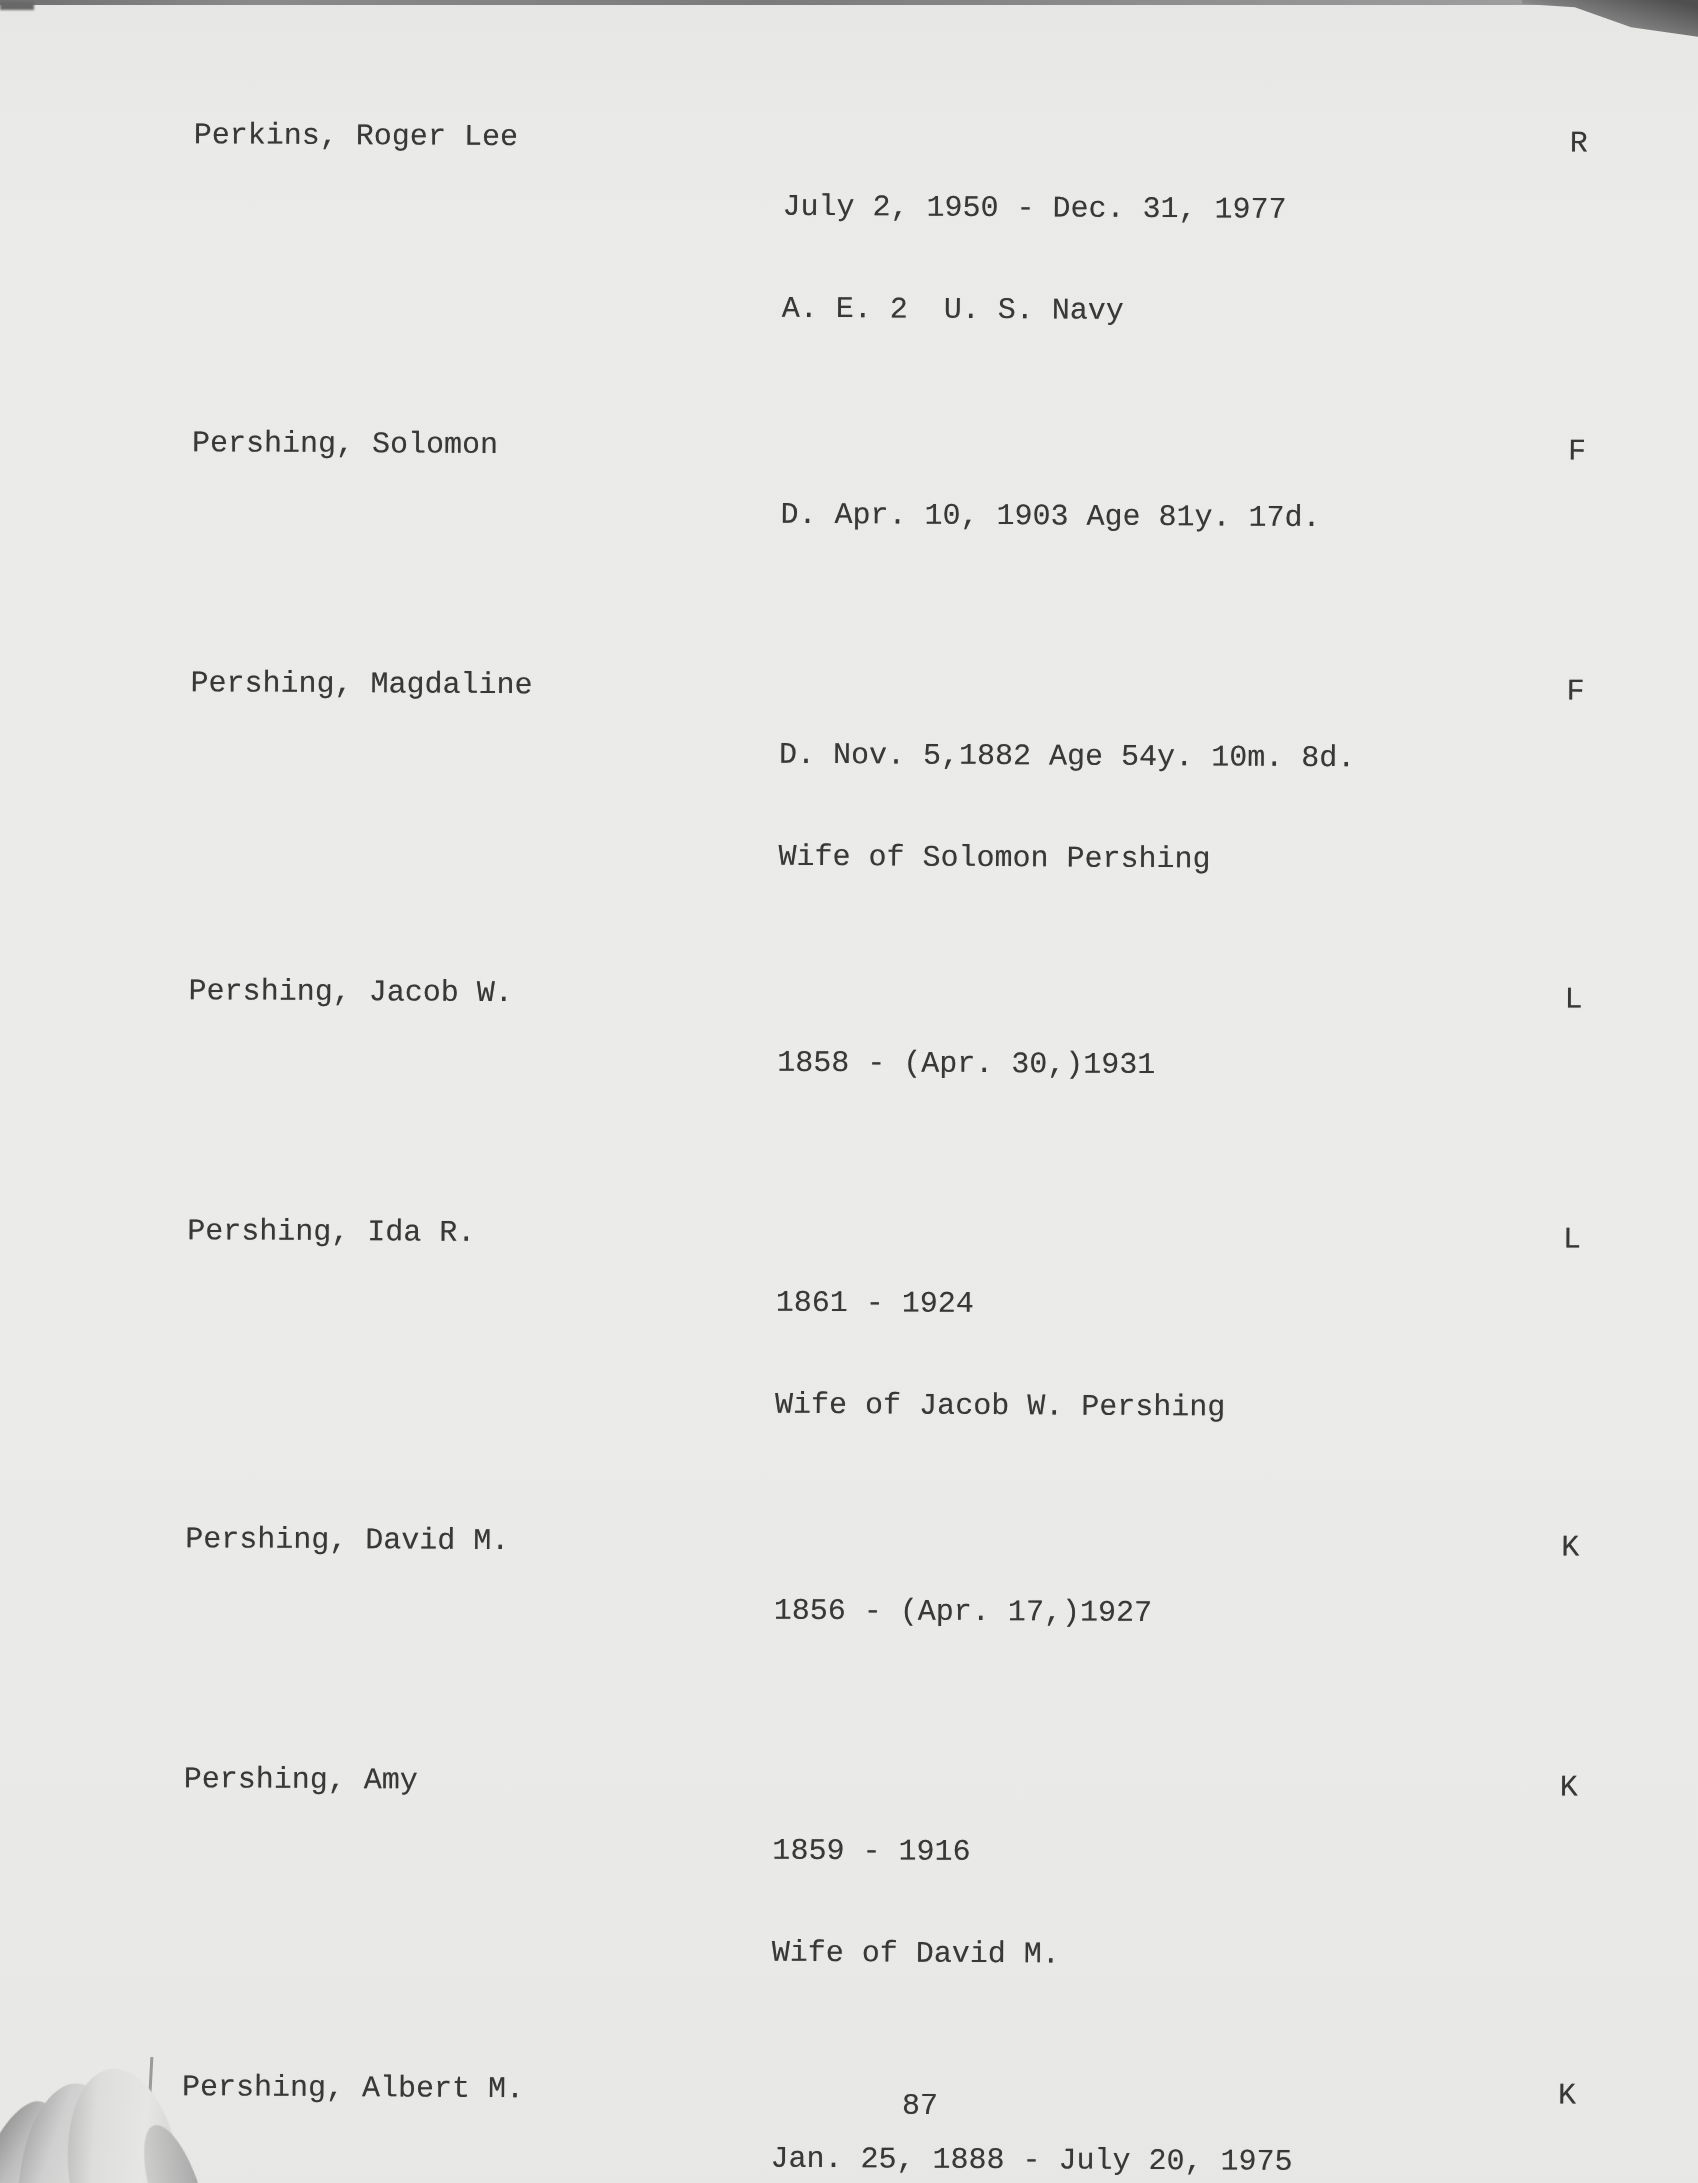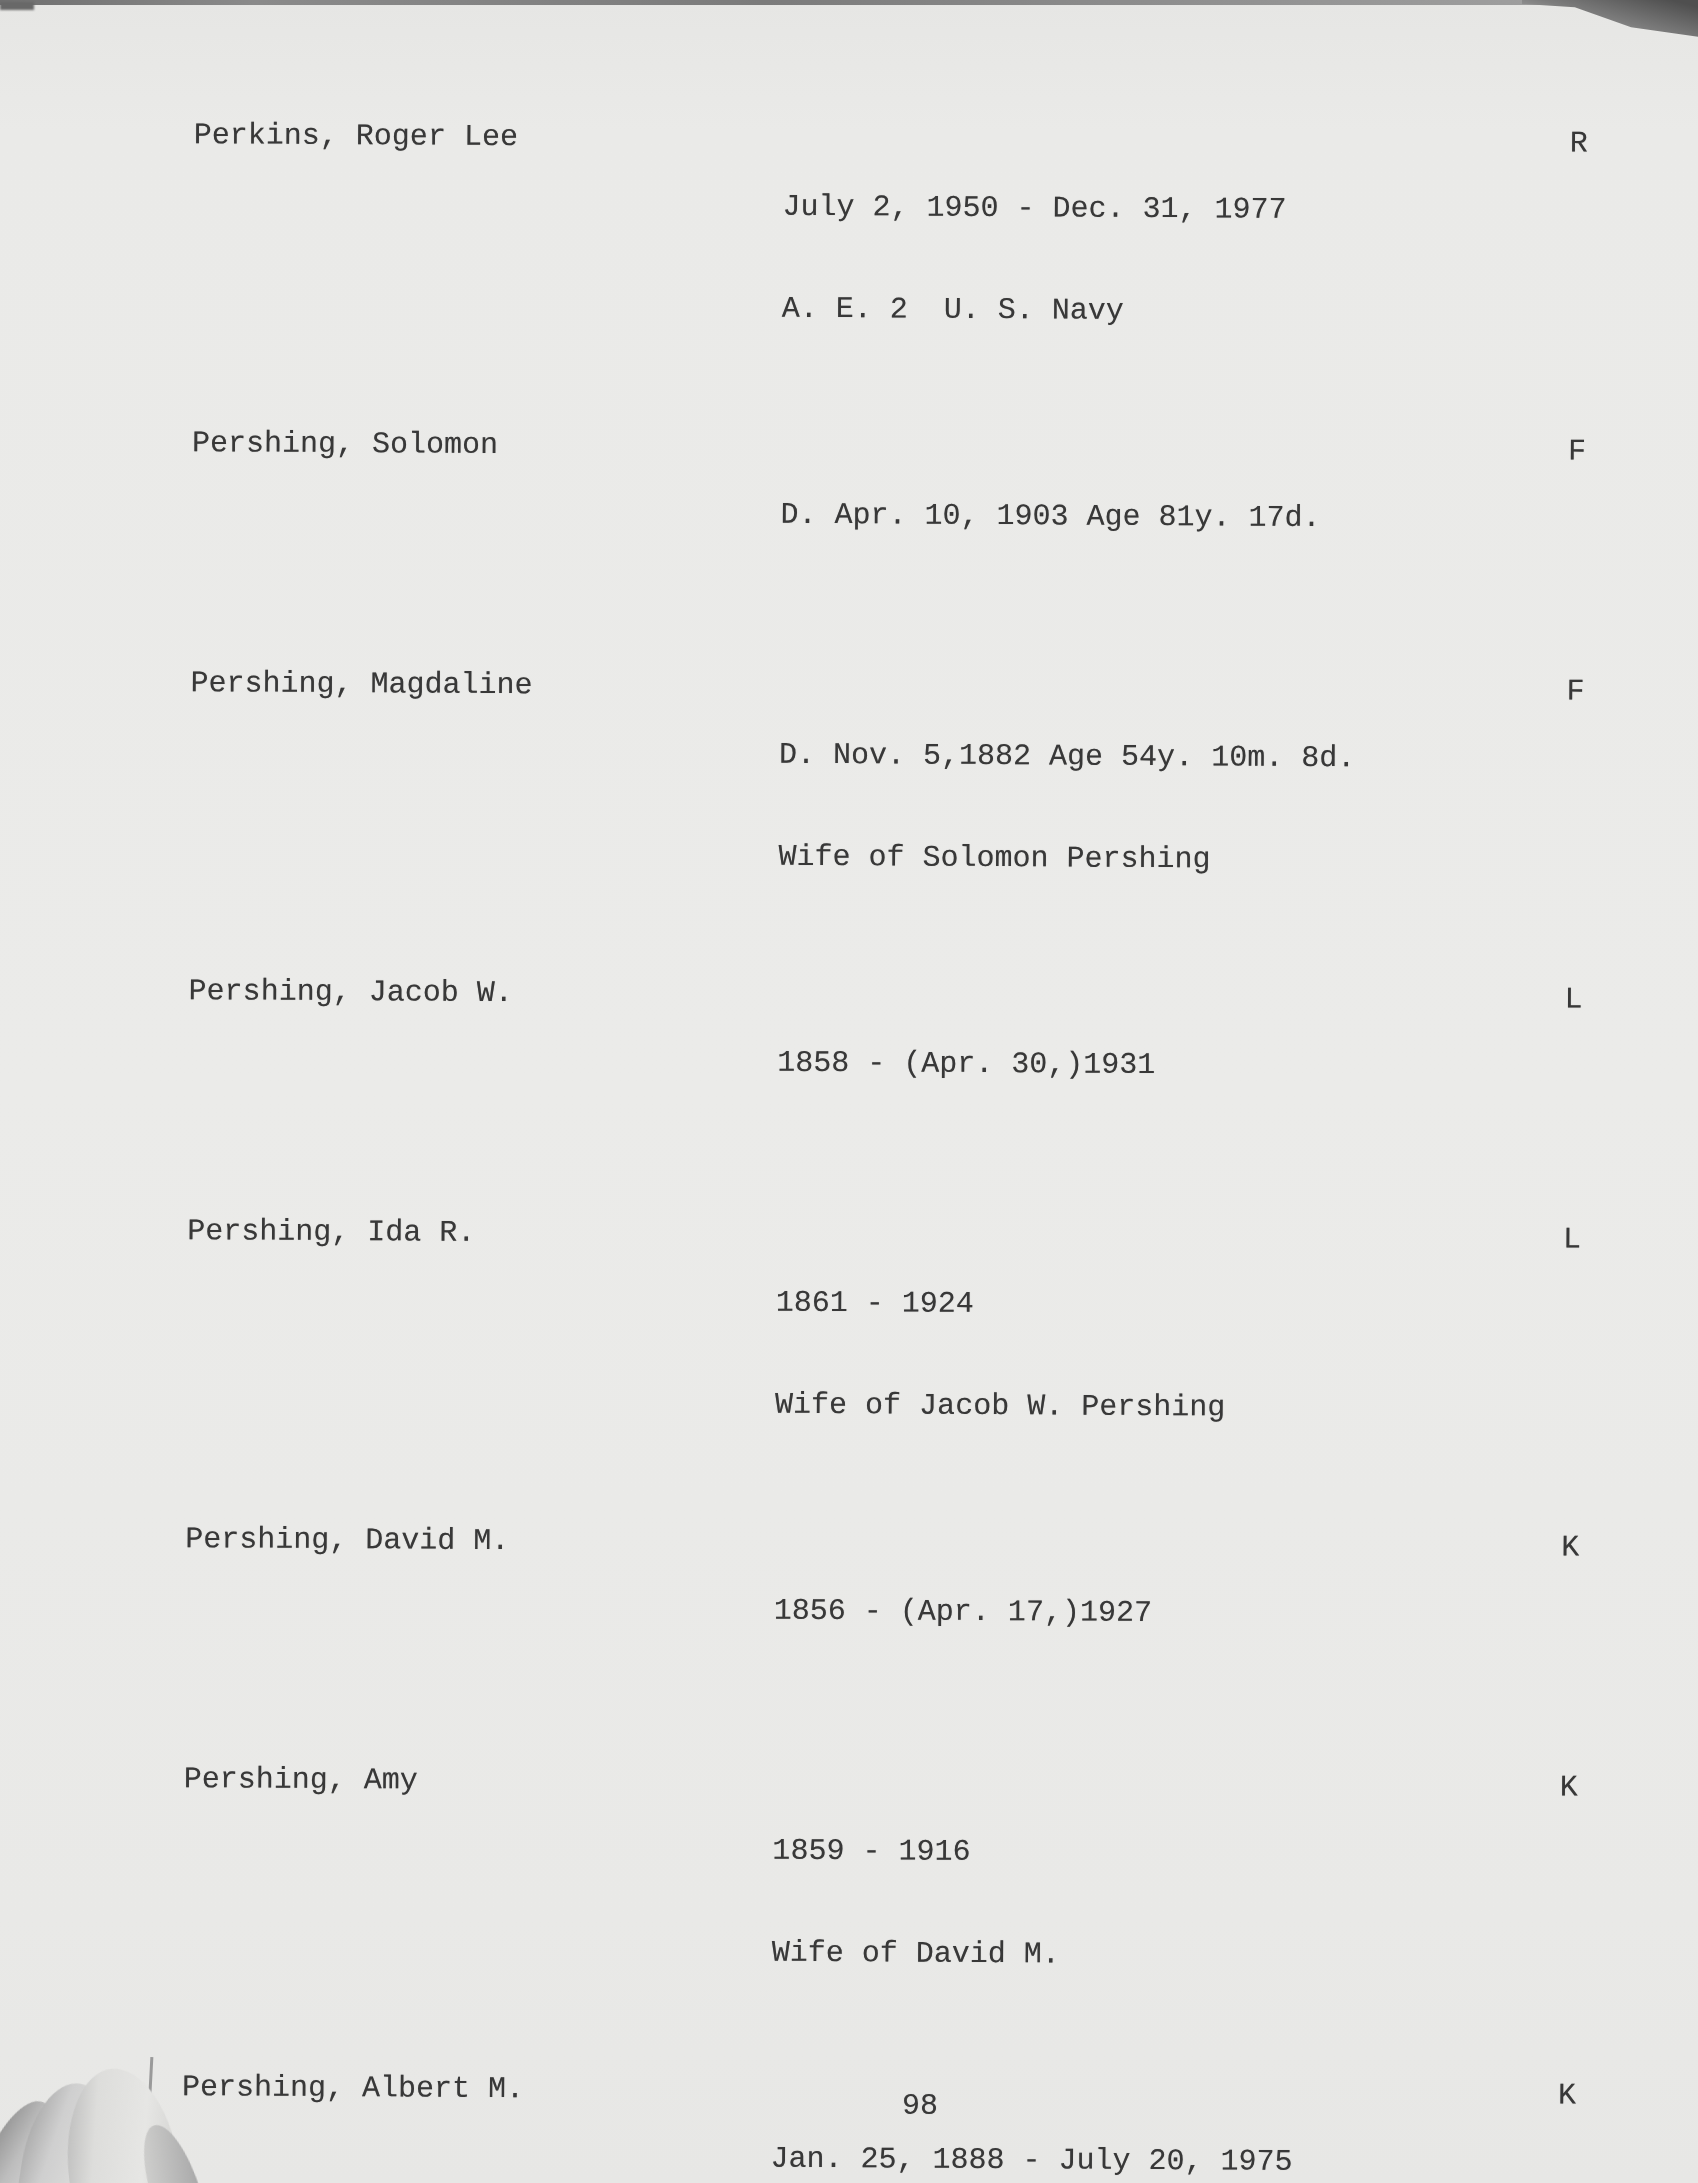--- a/index.html
+++ b/index.html
@@ -139,21 +139,21 @@
     <div class="col-name">Pershing, Albert M.</div>
     <div class="col-dates">
       <div>Jan. 25, 1888 - July 20, 1975</div>
       
     </div>
     <div class="col-section">K</div>
   </div>
 
 </div>
 
-  <div class="page-number">98</div>
+  <div class="page-number">87</div>
 
   <div class="curl">
     <div class="petal p1"></div>
     <div class="petal p2"></div>
     <div class="spike"></div>
     <div class="petal p3"></div>
     <div class="petal p4"></div>
   </div>
 
 </div>

